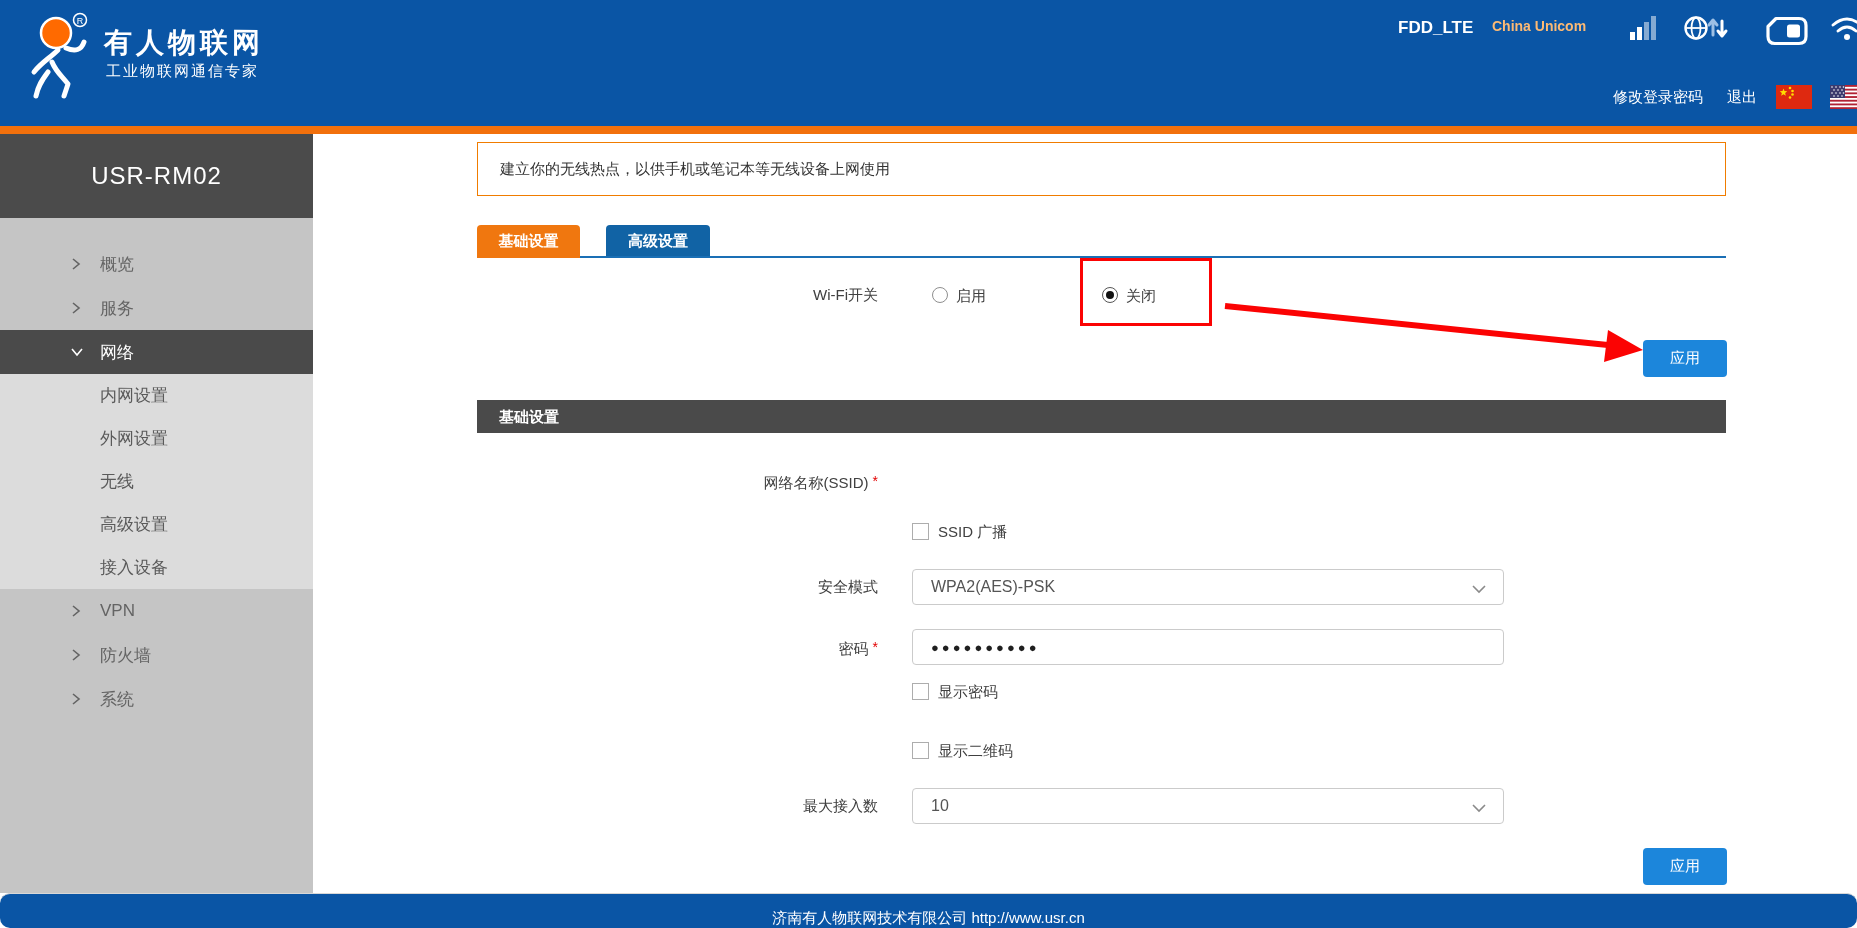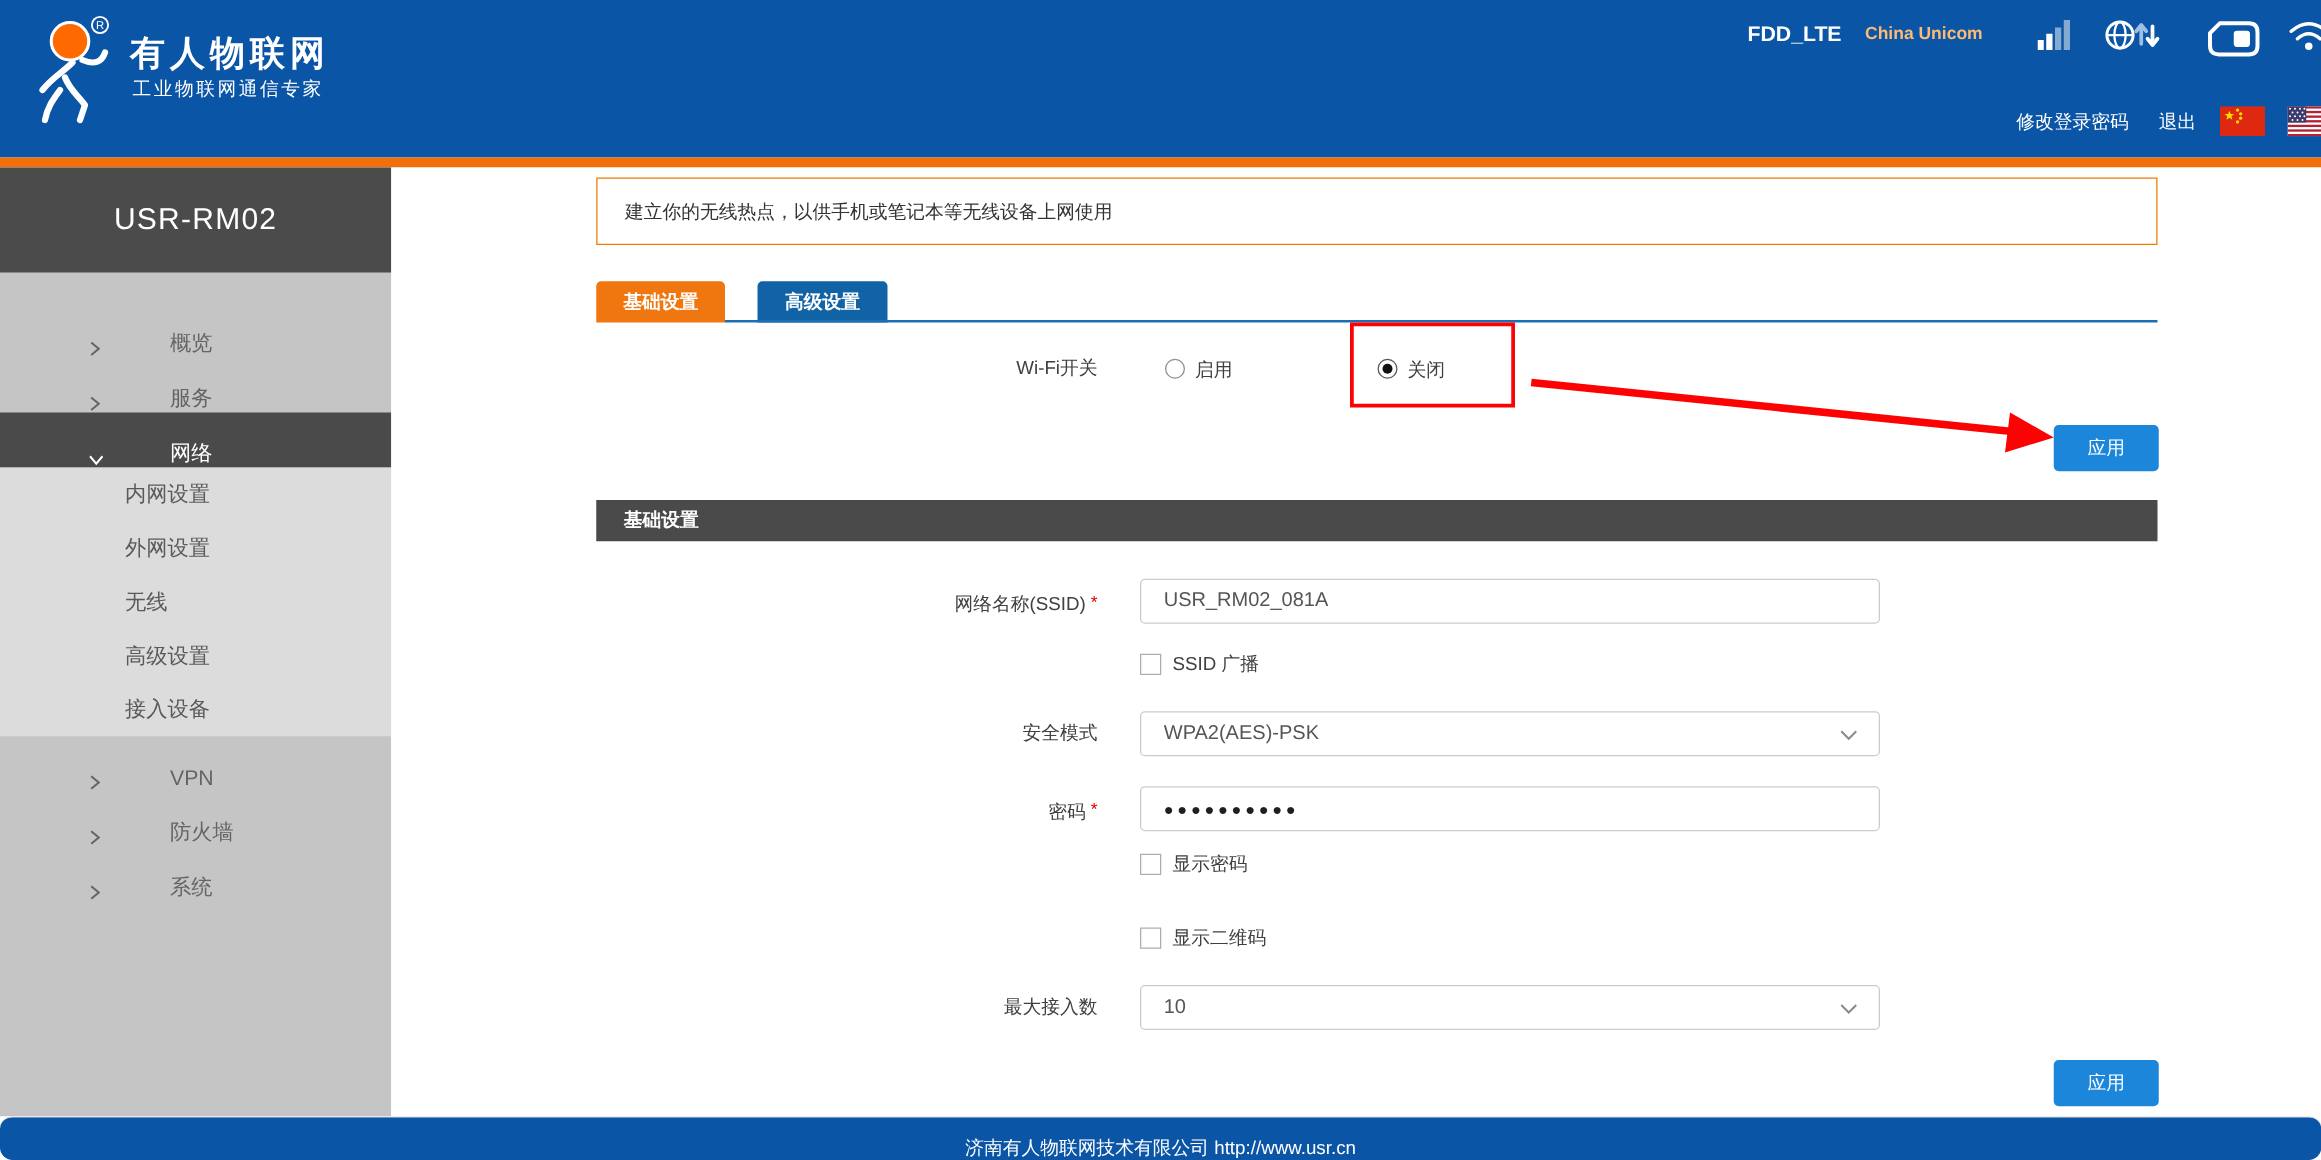--- a/index.html
+++ b/index.html
@@ -21,22 +21,22 @@
   .icon-abs { position:absolute; }
 
   .hdr-link { position:absolute; top:88px; color:#fff; font-size:15px; cursor:pointer; }
   .flag { position:absolute; top:85px; width:36px; height:24px; display:block; }
 
   
   .sidebar { position:absolute; left:0; top:134px; width:313px; height:759px; background:#C5C5C5; }
   .device-title { height:84px; background:#4B4B4B; color:#fff; font-size:24px; letter-spacing:1px;
                   display:flex; align-items:center; justify-content:center; }
   .menu { padding-top:24px; }
-  .side-item { height:44px; display:flex; align-items:flex-end; padding-left:70px;
-               color:#646464; font-size:17px; cursor:pointer;gap:36px; }
+  .side-item { height:44px; display:flex; align-items:center; padding-left:70px;
+               color:#646464; font-size:17px; cursor:pointer; }
   .side-item .chev { width:16px; margin-right:14px; display:flex; align-items:center; }
   .side-item.active { background:#4A4A4A; color:#fff; }
   .submenu { background:#DCDCDC; padding:0; }
   .sub-item { height:43px; display:flex; align-items:center; padding-left:100px;
               color:#5a5a5a; font-size:17px; cursor:pointer; }
 
   
   .main { position:absolute; left:313px; top:134px; width:1544px; height:759px; background:#fff; }
 
   .hint-box { position:absolute; left:164px; top:8px; width:1249px; height:54px;
@@ -283,21 +283,20 @@
     <polygon points="1330,216 1291,228 1295,196" fill="#FB0303"></polygon>
   </svg>
 
   <button class="apply-btn apply-top">应用</button>
 
   <div class="section-bar">基础设置</div>
 
   <div class="field-label" style="top:337px;">
     <span>网络名称(SSID)</span><span class="req">*</span>
   </div>
-  <input class="f-input" style="top: 329px;" type="text" value="USR_RM02_081A">
 
   <span class="checkbox" style="top:389px;"></span>
   <span class="cb-label" style="top:389px;">SSID 广播</span>
 
   <div class="field-label" style="top:443px;">安全模式</div>
   <div class="f-select" style="top:435px;">
     <span>WPA2(AES)-PSK</span>
     <span class="sel-chev">
       <svg width="16" height="12" viewBox="0 0 16 12">
           <polyline points="2,3 8,9 14,3" fill="none" stroke="#8a8a8a" stroke-width="1.6"></polyline>

